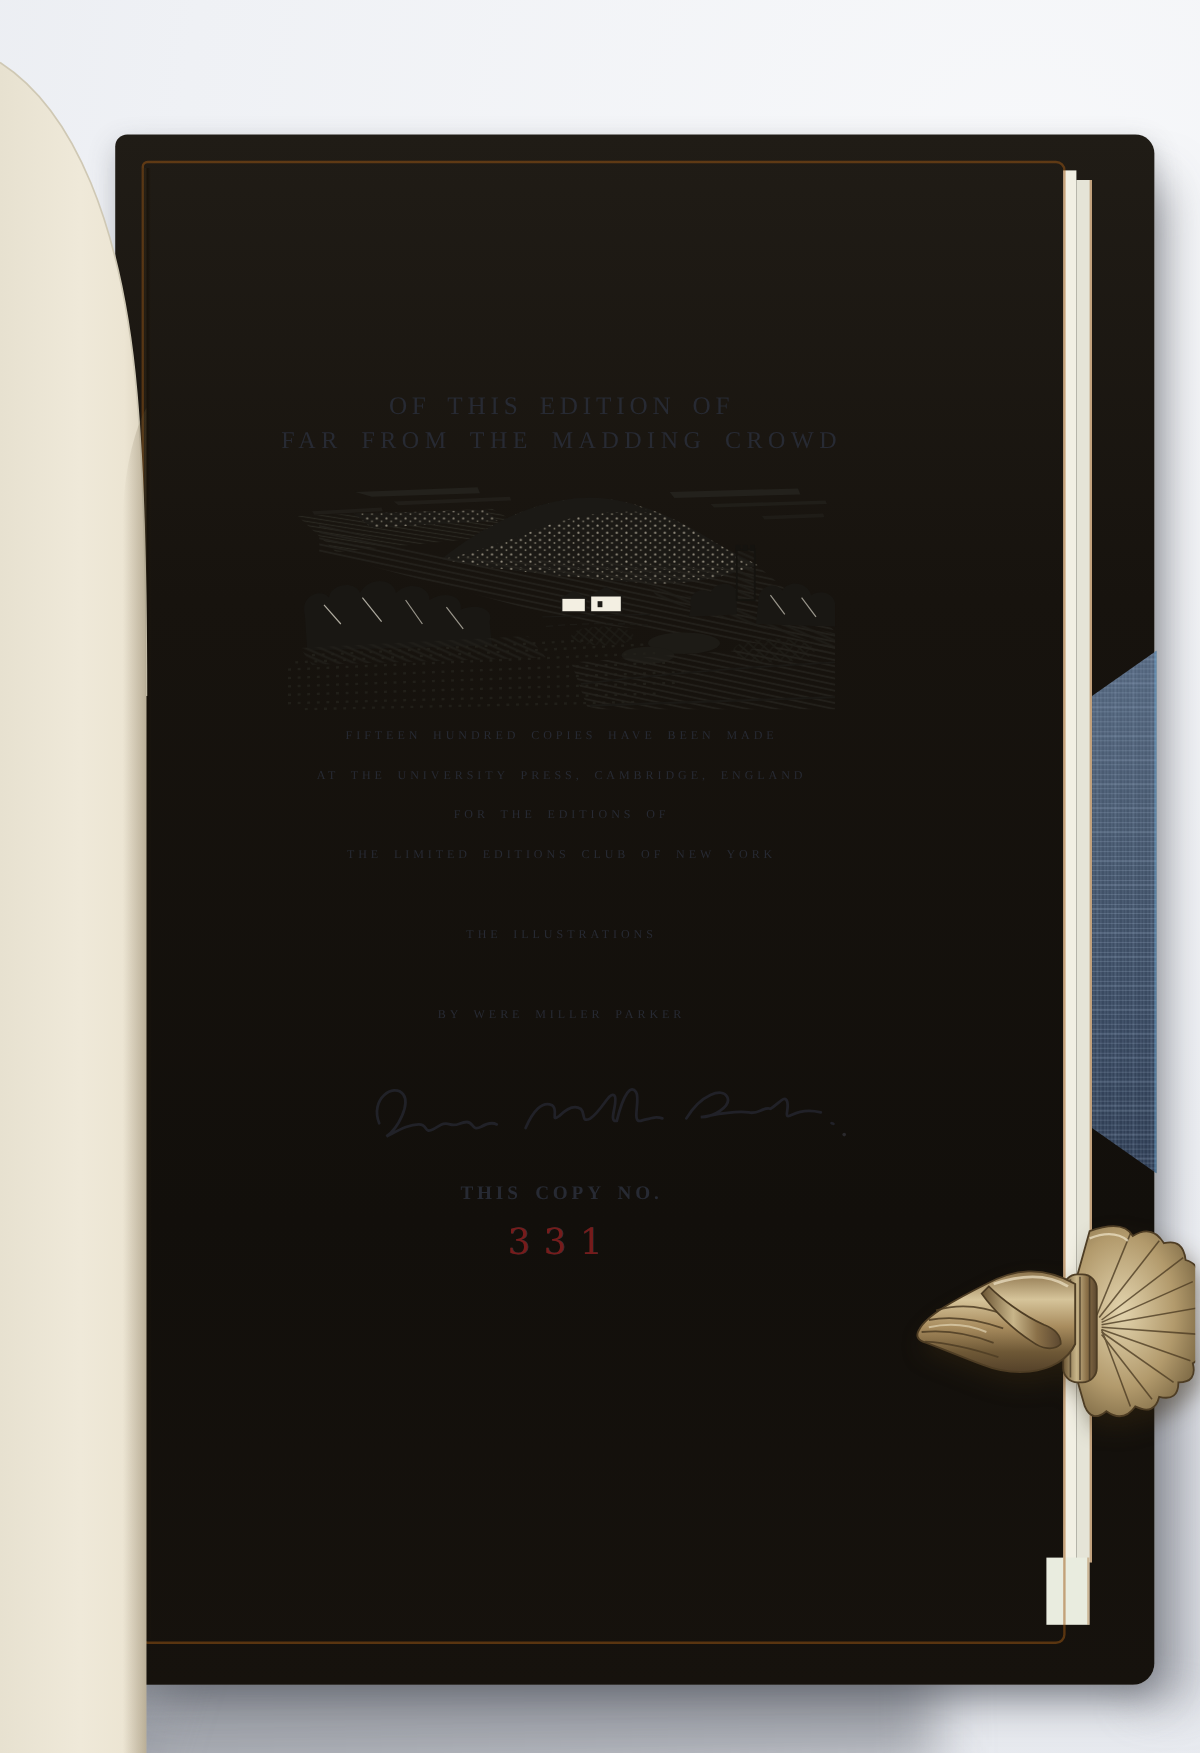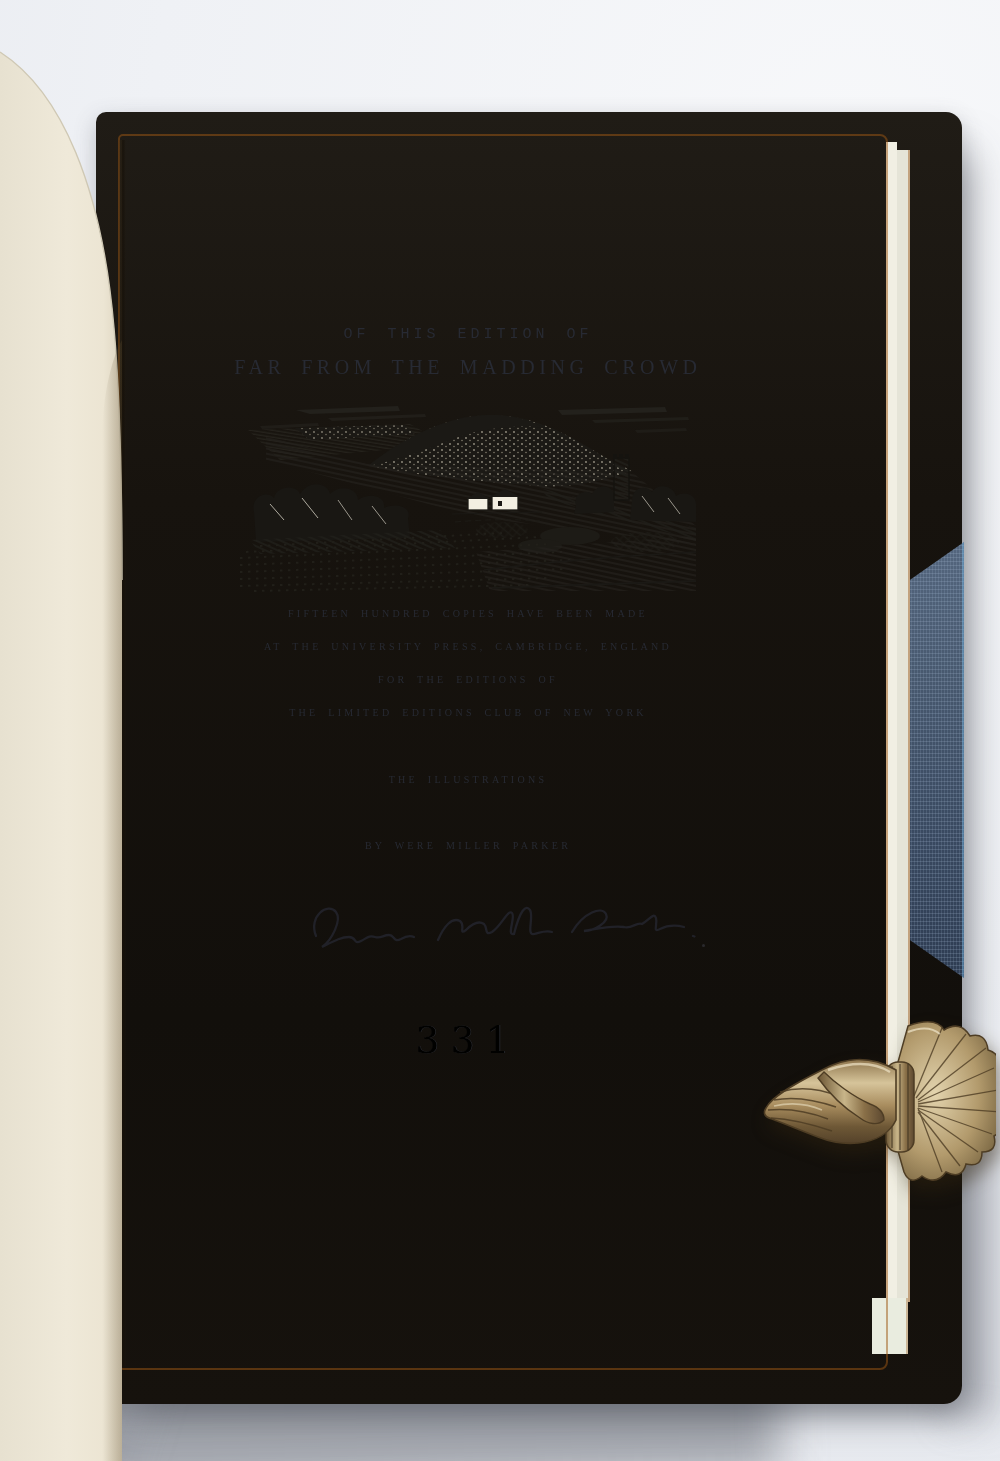--- a/index.html
+++ b/index.html
@@ -40,26 +40,26 @@
       linear-gradient(180deg, rgba(255,255,255,.22) 0, rgba(255,255,255,0) 90px, rgba(0,0,0,0) 1080px, rgba(120,100,70,.10) 100%),
       linear-gradient(90deg,#e5decb 0px,#eee8d8 70px,#f3efe2 190px,#f3efe2 78%,#eeead br 100%),
       linear-gradient(90deg,#e5decb 0px,#eee8d8 70px,#f3efe2 190px,#f3efe2 78%,#eee9da 100%);
     outline:2px solid rgba(158,88,20,.5);}
   .gutter{left:118px;top:140px;width:8px;height:1226px;z-index:6;
     background:linear-gradient(90deg, rgba(60,48,30,0) 0%, rgba(48,38,22,.5) 40%, rgba(22,16,8,.75) 60%, rgba(60,48,30,.05) 100%);}
   .left-page{left:0;top:0;width:130px;height:1461px;z-index:7;}
   
   .text-col{left:130px;top:0;width:676px;height:1461px;z-index:8;color:#272a33;}
   .tline{position:absolute;left:0;width:100%;text-align:center;white-space:nowrap;}
-  .t-small{font-size:15px;letter-spacing:4px;word-spacing:5px;font-family:Liberation Mono, monospace;}
+  .t-small{font-size:21px;letter-spacing:4px;word-spacing:5px;}
   .t-title{font-size:20px;letter-spacing:4.6px;word-spacing:6px;}
   .t-body{font-size:10px;letter-spacing:3.3px;word-spacing:4px;}
   .t-label{font-size:16px;letter-spacing:3.2px;word-spacing:4px;font-weight:bold;}
-  .t-stamp{font-family:"DejaVu Serif",serif;font-size:38px;letter-spacing:11px;
-    color:#000000;opacity:.92;text-shadow:.6px 0 0 rgba(74,80,92,.55);}
+  .t-stamp{font-family:"DejaVu Serif",serif;font-size:30px;letter-spacing:11px;
+    color:#7f1d1d;opacity:.92;text-shadow:.6px 0 0 rgba(74,80,92,.55);}
   .illus{position:absolute;left:110px;top:400px;}  
   .sig{position:absolute;left:170px;top:894px;}
   .clasp{left:758px;top:1012px;z-index:9;filter:drop-shadow(5px 10px 9px rgba(50,38,15,.45));}
 </style>
 </head>
 <body>
 
 <div class="abs shadow-bottom"></div>
 <div class="abs shadow-left-wedge"></div>
 <div class="abs shadow-right"></div>
@@ -190,20 +190,21 @@
   <svg class="sig" width="400" height="72" viewBox="0 0 400 72">
     <g fill="none" stroke="#23242c" stroke-width="2.3" stroke-linecap="round" opacity=".88">
       <path d="M16 42 C8 22 28 8 36 18 C42 26 32 46 22 53 C34 47 41 43 49 43 C57 43 53 51 61 47 C67 44 69 41 75 43 C81 45 83 41 89 41 C95 41 93 49 101 45 C106 42 110 41 114 43"></path>
       <path d="M138 46 C144 32 152 23 160 27 C166 31 158 42 166 36 C172 30 178 26 184 30 C188 34 184 42 192 38 C202 31 208 15 212 19 C216 23 206 42 214 40 C220 16 226 10 230 16 C234 22 226 42 234 40 C242 38 246 36 252 38"></path>
       <path d="M272 38 C284 18 302 12 306 20 C310 28 294 37 284 37 C296 35 312 31 324 33 C332 35 336 28 342 30 C350 25 354 18 356 24 C358 31 352 39 360 35 C368 31 376 31 384 33"></path>
       <path d="M393 42 l1.5 .5"></path>
     </g>
   </svg>
   <div class="abs" style="left:572px;top:944px;width:3px;height:3px;border-radius:50%;background:#3a3b42;opacity:.6"></div>
 
+  <div class="tline t-label" style="top:986px">THIS COPY NO.</div>
   <div class="tline t-stamp" style="top:1018px">331</div>
 </div>
 
 <svg class="abs clasp" width="238" height="182" viewBox="0 0 238 182">
   <defs>
     <linearGradient id="brassA" x1="0" y1="0" x2="0" y2="1">
       <stop offset="0" stop-color="#8d744c"></stop>
       <stop offset=".28" stop-color="#d6c49a"></stop>
       <stop offset=".55" stop-color="#a88c5e"></stop>
       <stop offset=".8" stop-color="#6e5836"></stop>

